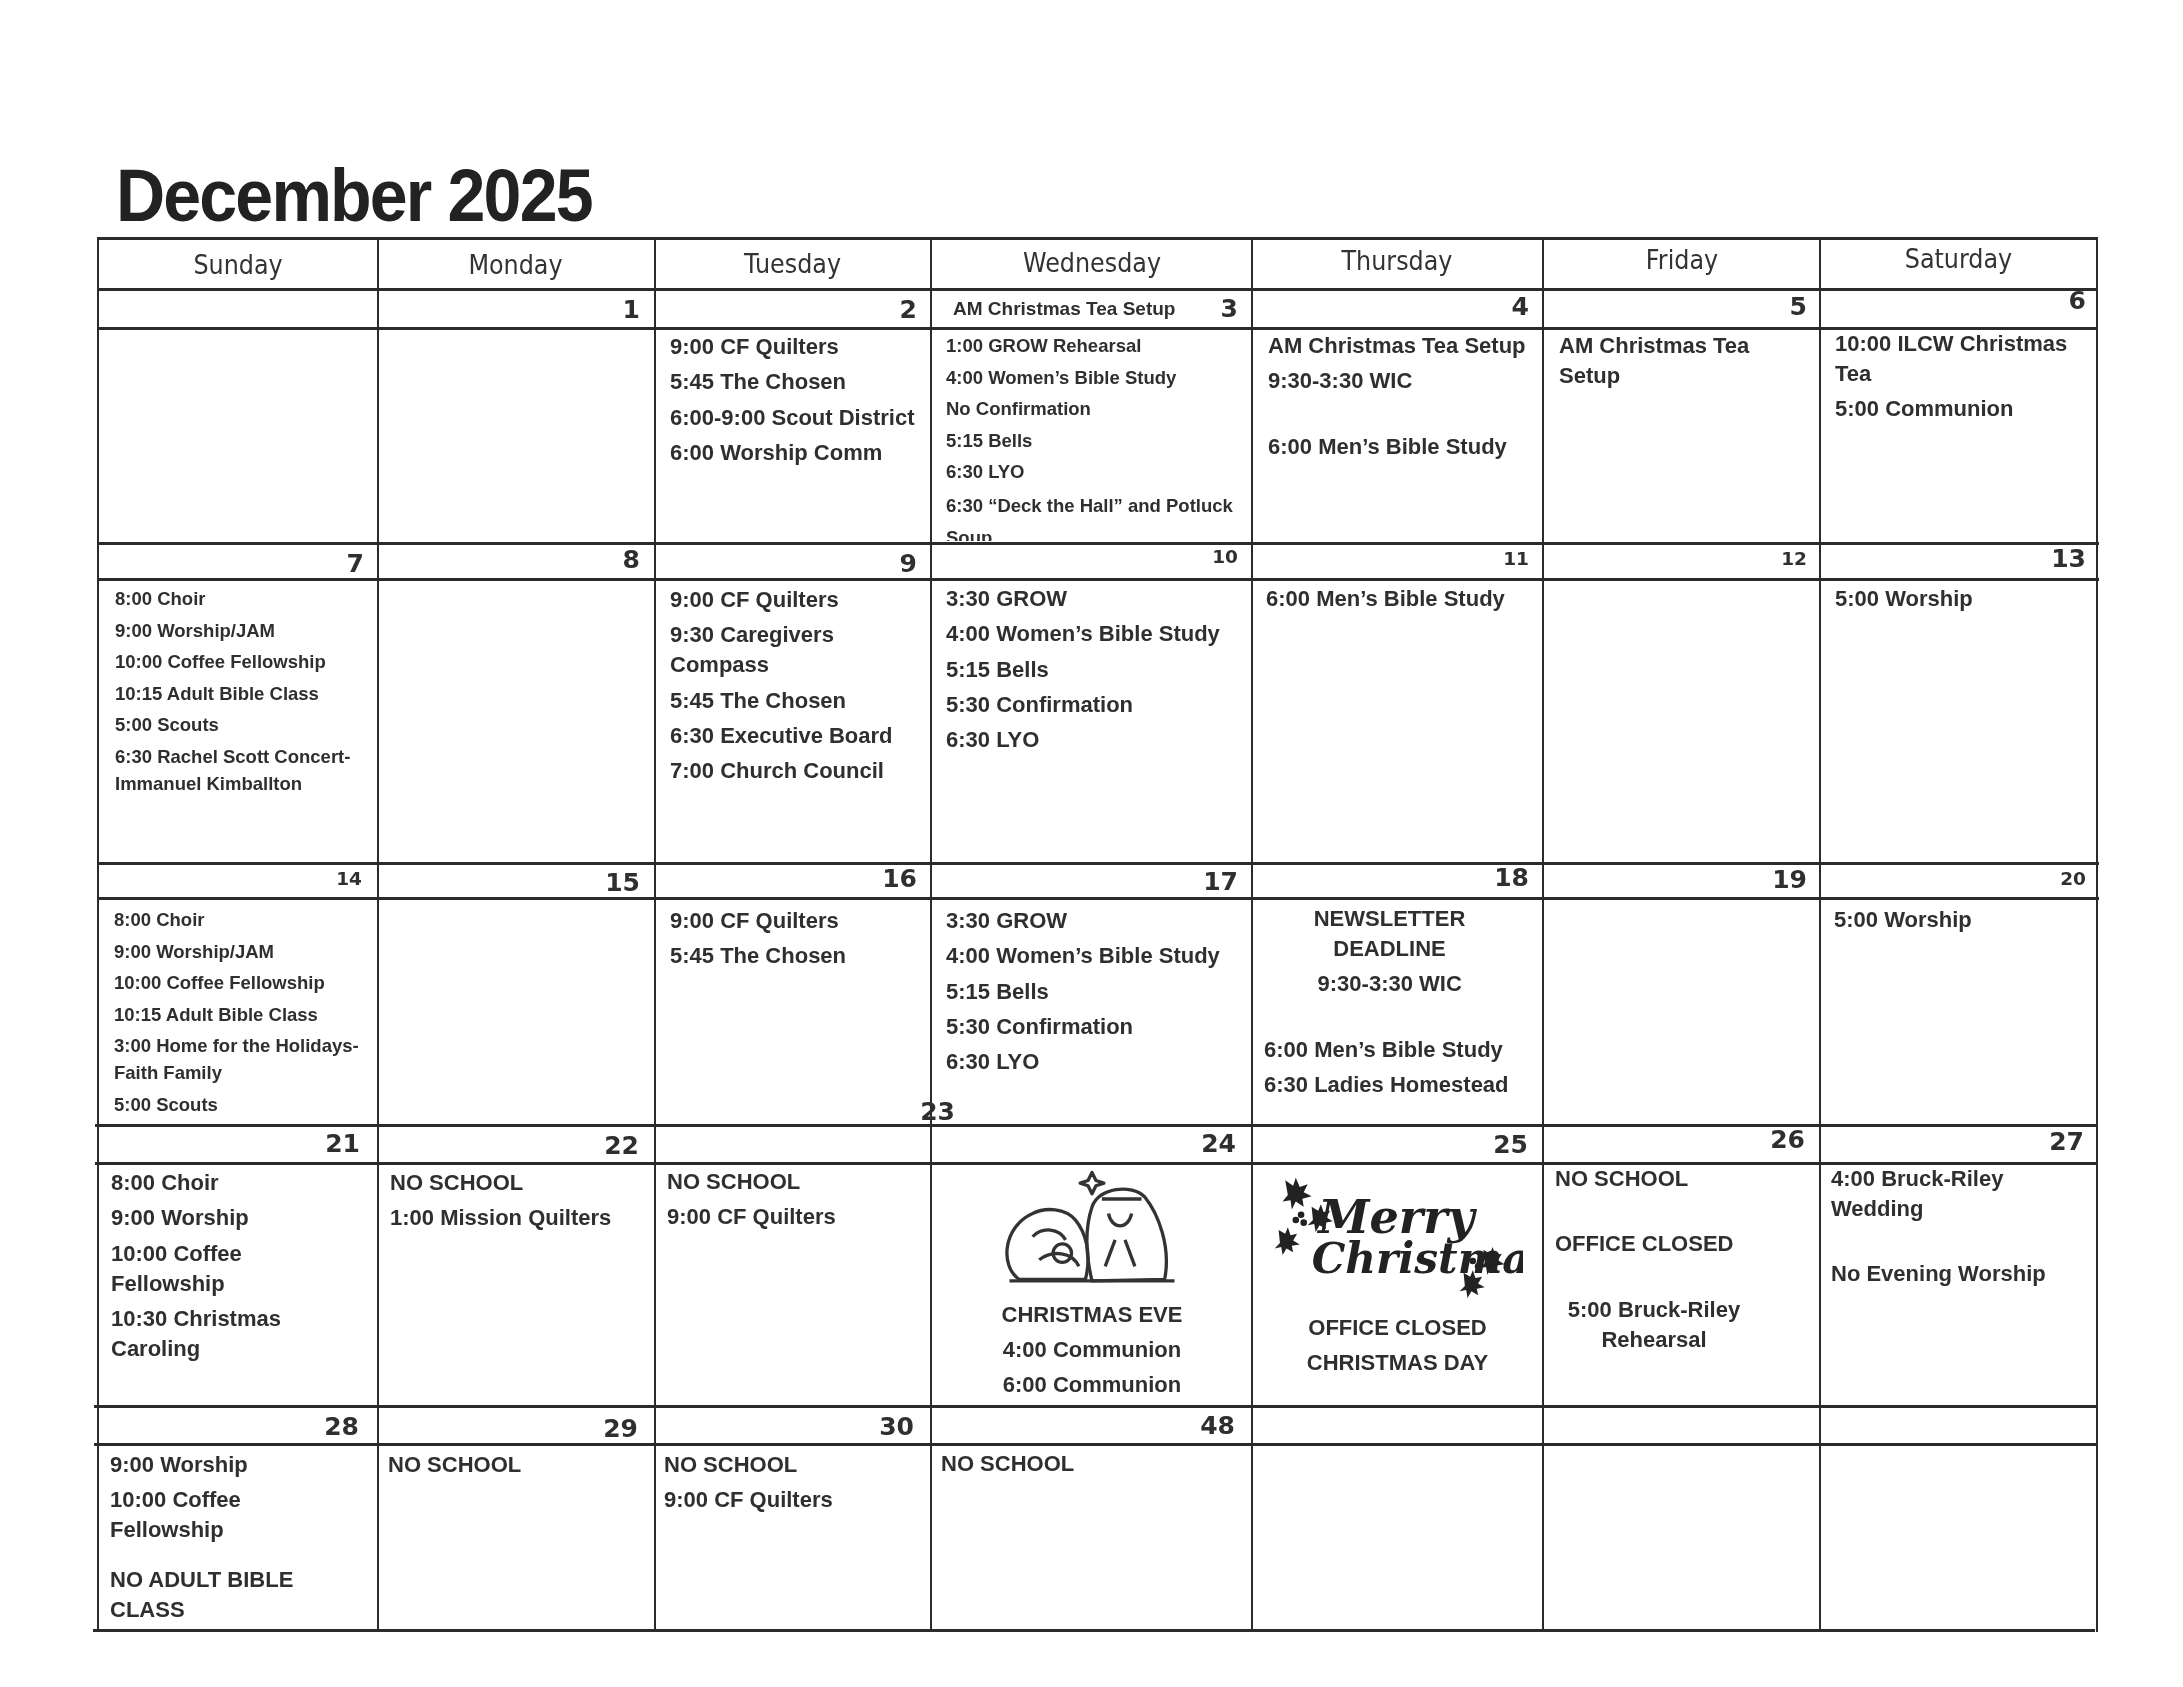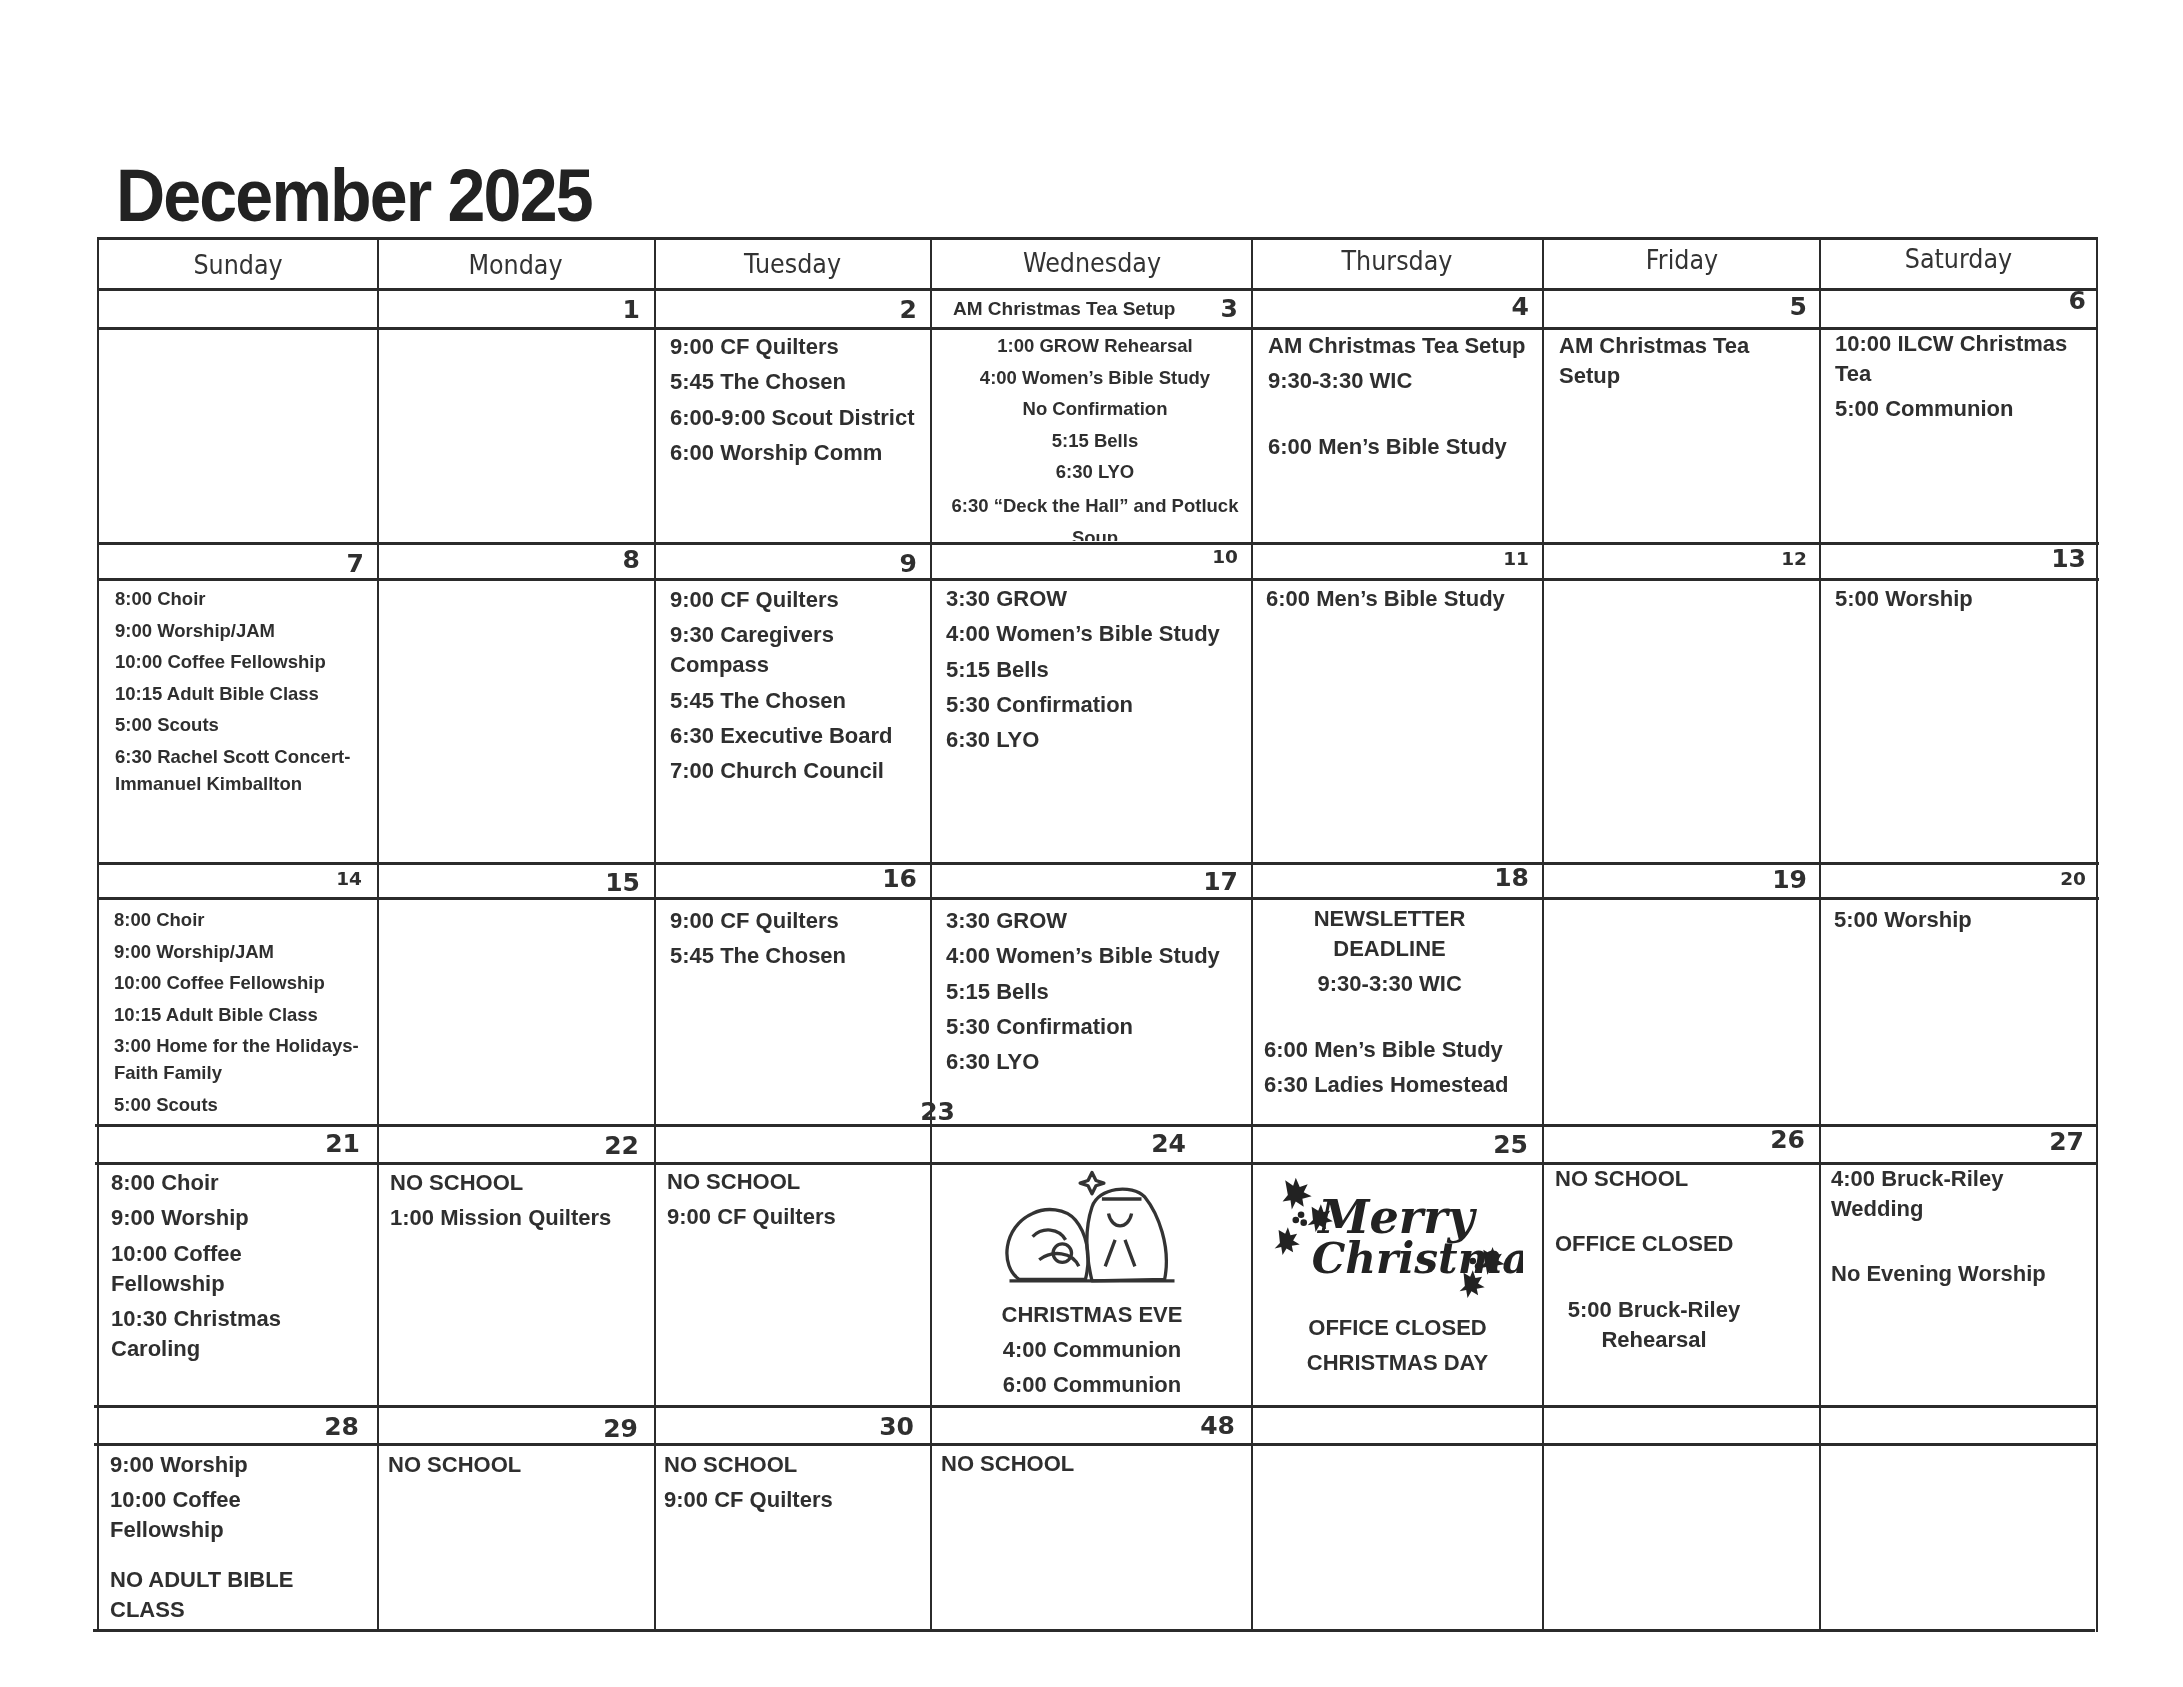--- a/index.html
+++ b/index.html
@@ -67,21 +67,21 @@
 <div class="datenum" style="left:1252px; width:277px; top:292px;">4</div>
 <div class="datenum" style="left:1544px; width:263px; top:292px;">5</div>
 <div class="datenum" style="left:1821px; width:265px; top:286px;">6</div>
 
 <div class="cell big" style="left:670px; width:251px; top:332px;">
   <span class="ev">9:00 CF Quilters</span>
   <span class="ev">5:45 The Chosen</span>
   <span class="ev">6:00-9:00 Scout District</span>
   <span class="ev">6:00 Worship Comm</span>
 </div>
-<div class="cell small" style="left:946px; width:298px; top:332px; height:209px; overflow:hidden;text-align:center;">
+<div class="cell small" style="left:946px; width:298px; top:332px; height:209px; overflow:hidden;">
   <span class="ev">1:00 GROW Rehearsal</span>
   <span class="ev">4:00 Women’s Bible Study</span>
   <span class="ev">No Confirmation</span>
   <span class="ev">5:15 Bells</span>
   <span class="ev">6:30 LYO</span>
   <span class="ev" style="line-height:32px;">6:30 “Deck the Hall” and Potluck Soup</span>
 </div>
 <div class="cell big" style="left:1268px; width:265px; top:331px;">
   <span class="ev">AM Christmas Tea Setup</span>
   <span class="ev">9:30-3:30 WIC</span>
@@ -167,21 +167,21 @@
   <span class="ev">6:00 Men’s Bible Study</span>
   <span class="ev">6:30 Ladies Homestead</span>
 </div>
 <div class="cell big" style="left:1834px; width:251px; top:905px;">
   <span class="ev">5:00 Worship</span>
 </div>
 
 <div class="datenum" style="left:98px; width:262px; top:1129px;">21</div>
 <div class="datenum" style="left:377px; width:262px; top:1131px;">22</div>
 <div class="datenum" style="left:654px; width:262px; top:1097px;padding-left:39px;">23</div>
-<div class="datenum" style="left:880px; width:306px; top:1129px;">24</div>
+<div class="datenum" style="left:930px; width:306px; top:1129px;">24</div>
 <div class="datenum" style="left:1251px; width:277px; top:1130px;">25</div>
 <div class="datenum" style="left:1542px; width:263px; top:1125px;">26</div>
 <div class="datenum" style="left:1819px; width:265px; top:1127px;">27</div>
 
 <div class="cell big" style="left:111px; width:251px; top:1168px;">
   <span class="ev">8:00 Choir</span>
   <span class="ev">9:00 Worship</span>
   <span class="ev" style="width:132px;">10:00 Coffee Fellowship</span>
   <span class="ev" style="width:185px;">10:30 Christmas Caroling</span>
 </div>

